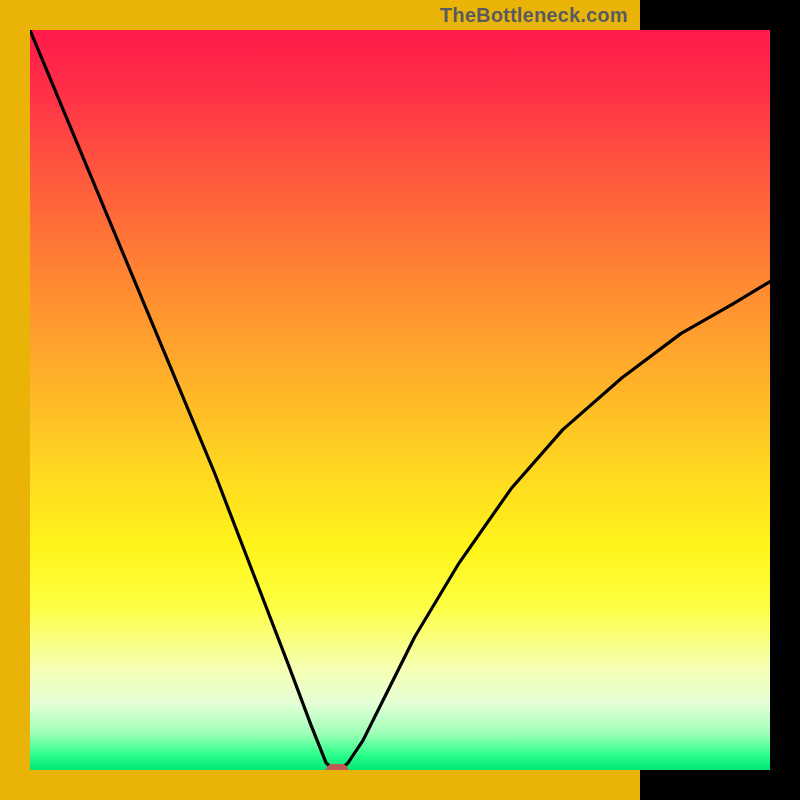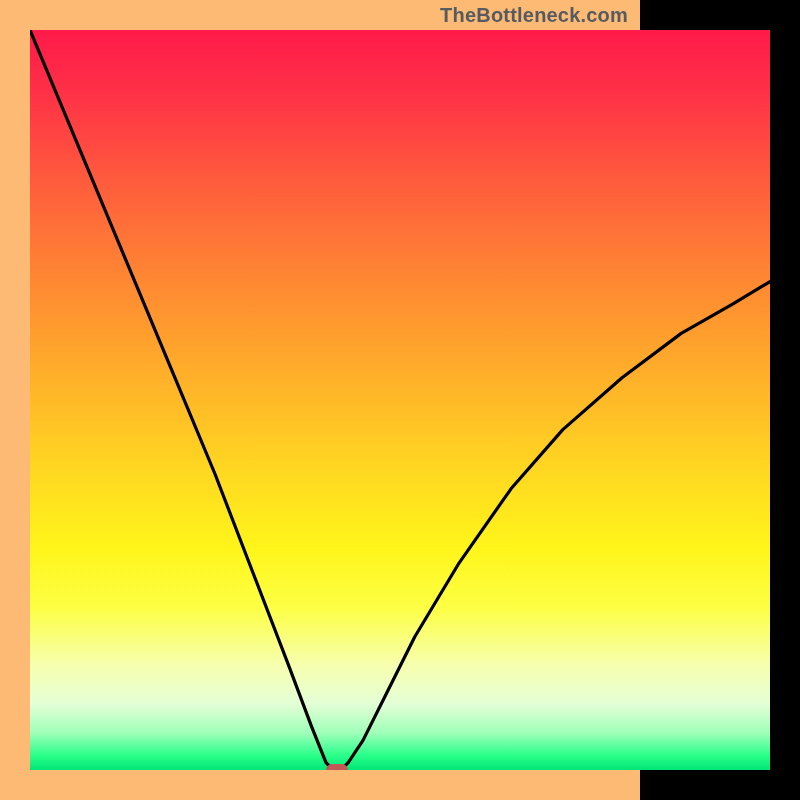--- a/index.html
+++ b/index.html
@@ -1,16 +1,16 @@
 <!DOCTYPE html>
 <html><head>
 <meta charset="utf-8">
 <style>
   html,body{margin:0;padding:0;width:800px;height:800px;background:#000;overflow:hidden;font-family:Arial,Helvetica,sans-serif}
-  .frame{position:absolute;left:0;top:0;width:640px;height:800px;background:#fdba74}
+  .frame{position:absolute;left:0;top:0;width:640px;height:800px;background:#eab308}
   .plot{position:absolute;left:30px;top:30px;width:740px;height:740px;overflow:hidden}
   .grad{position:absolute;left:0;top:0;width:100%;height:100%;
         background:linear-gradient(to bottom,
           #ff1a49 0%,
           #ff2f47 8%,
           #ff5a3d 20%,
           #ff8533 33%,
           #ffaa2b 45%,
           #ffd322 58%,
           #fff51a 70%,

